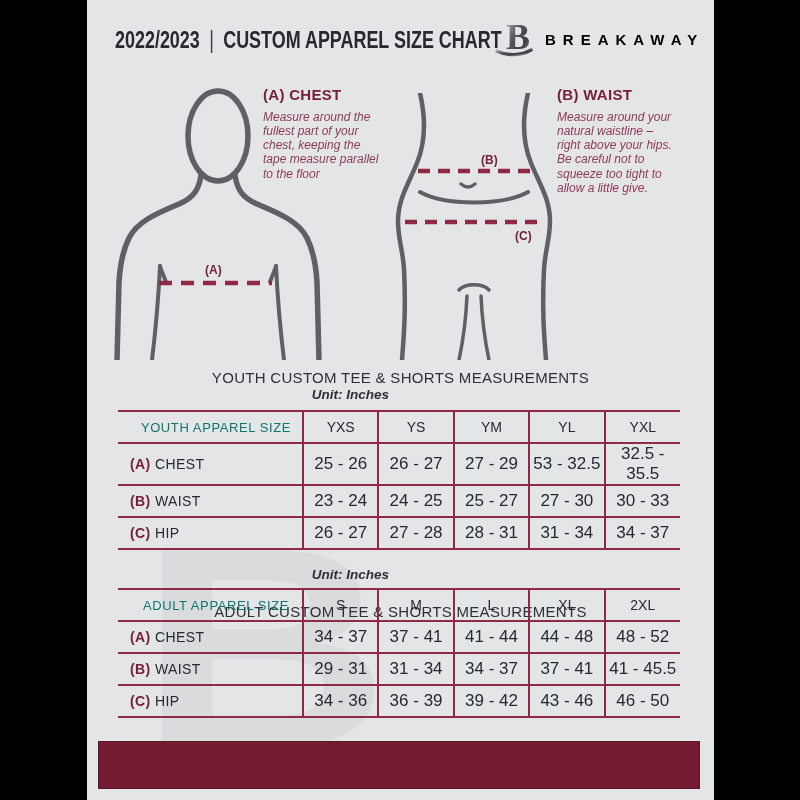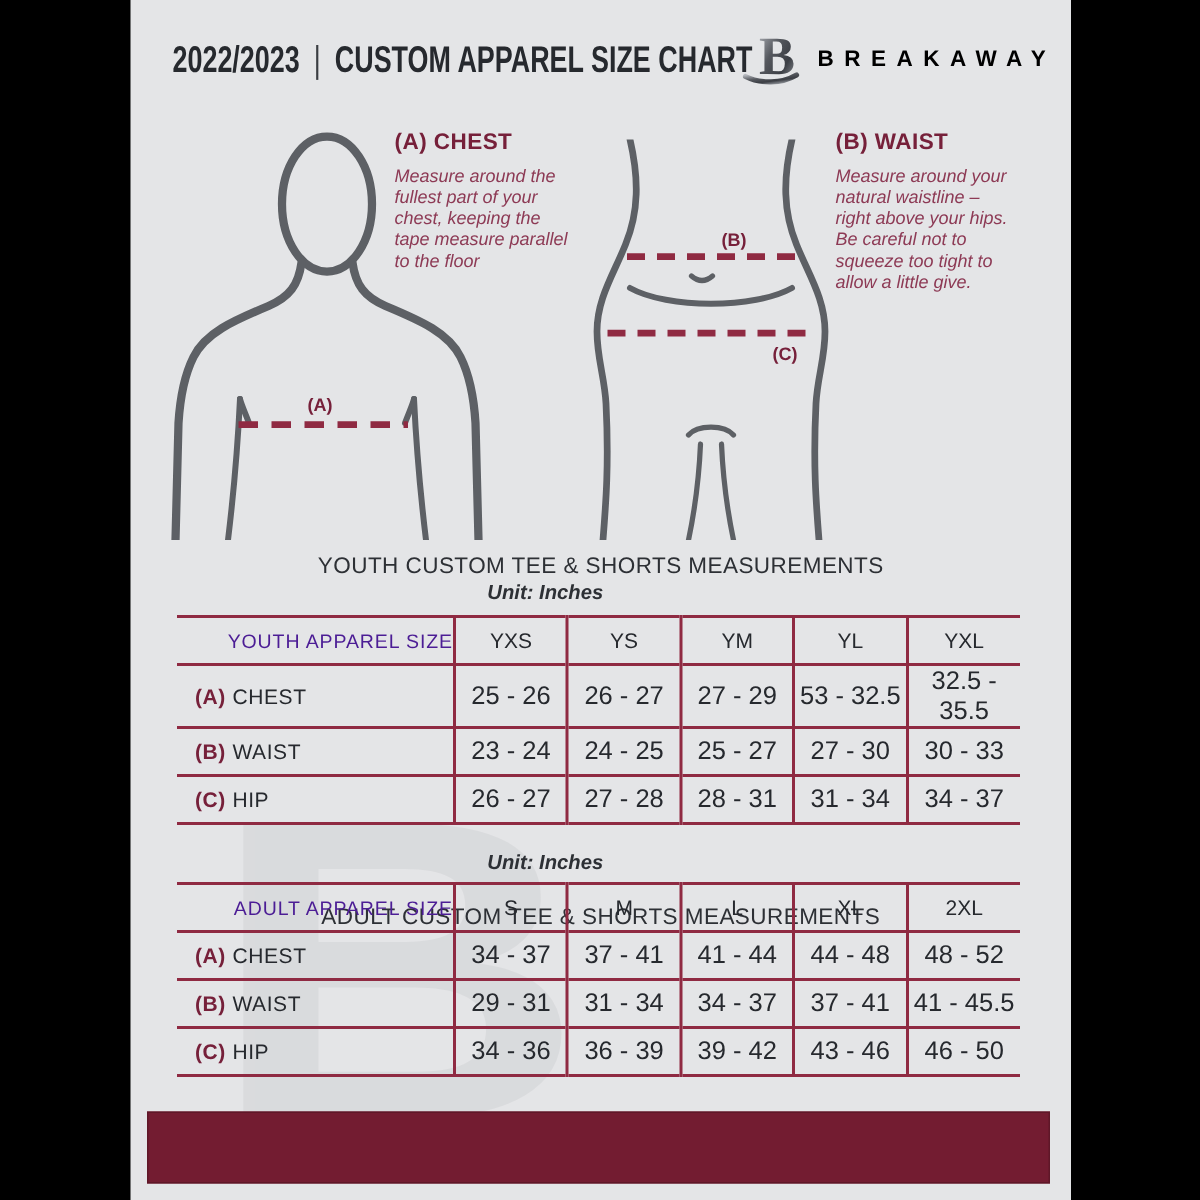--- a/index.html
+++ b/index.html
@@ -50,43 +50,43 @@
 
   svg.figure { position:absolute; }
   svg .fig-label { font:700 12px "Liberation Sans", sans-serif; fill:#76203a; }
 
   
   .sec-title {
     position:absolute; left:0; width:627px; text-align:center;
     font-size:15px; font-weight:400; color:#2d3035; letter-spacing:0.3px;
   }
   .sec-unit {
-    position:absolute; left:13px; width:527px; text-align:center;
+    position:absolute; left:0; width:527px; text-align:center;
     font-size:13.5px; font-weight:600; font-style:italic; color:#2d3035;
   }
   .yt-title { top:369px; } .yt-unit { top:387px; }
   .ad-title { top:567px;margin-top:36px; } .ad-unit { top:567px; }
 
   
   .size-table {
     position:absolute; left:31px; width:562px;
     border-collapse:collapse; table-layout:fixed;
     border-bottom:2px solid #8f2a42;
   }
   .yt-table { top:410px; } .ad-table { top:588px; }
   .size-table tr { border-top:2px solid #8f2a42; }
   .size-table th, .size-table td { height:30px; padding:0; }
   .yt-table th, .yt-table td { height:30px; }
   .size-table col.c0 { width:185px; }
   .size-table th:not(.label-col), .size-table td:not(.label-col) {
     border-left:2px solid #8f2a42; text-align:center;
   }
   .size-table th.label-col {
-    text-align:right; padding-left:12px; font-weight:400;
-    font-size:13px; letter-spacing:0.6px; color:#4c1d95;
+    text-align:center; padding-left:12px; font-weight:400;
+    font-size:13px; letter-spacing:0.6px; color:#0f766e;
   }
   .size-table th.size-col { font-weight:400; font-size:14px; color:#26292e; }
   .size-table td { font-size:17px; color:#26292e; font-weight:400; }
   .size-table td.label-col {
     text-align:left; padding-left:12px; font-size:14px; letter-spacing:0.4px;
   }
   .size-table .prefix { color:#76203a; font-weight:700; }
 
   
   .footer-bar {

